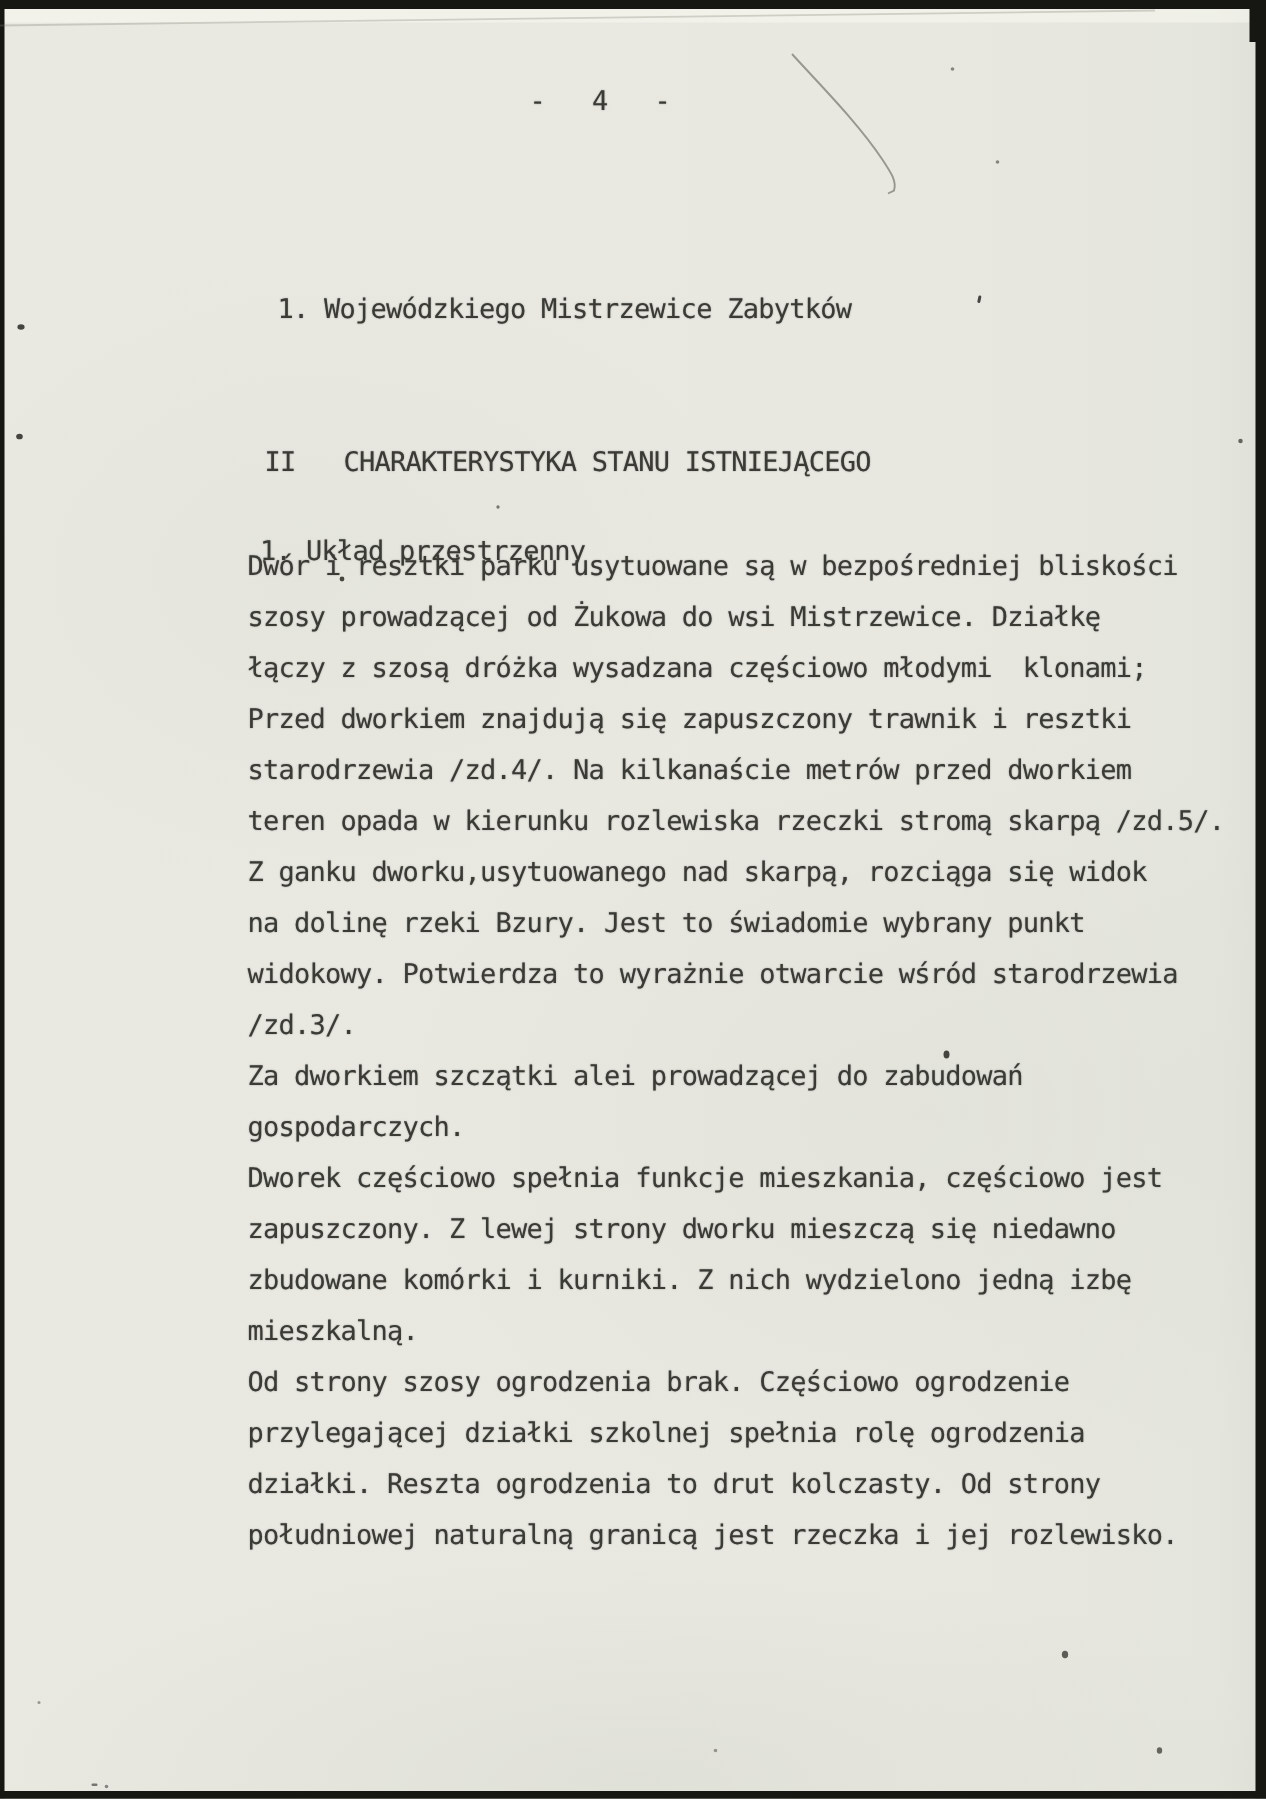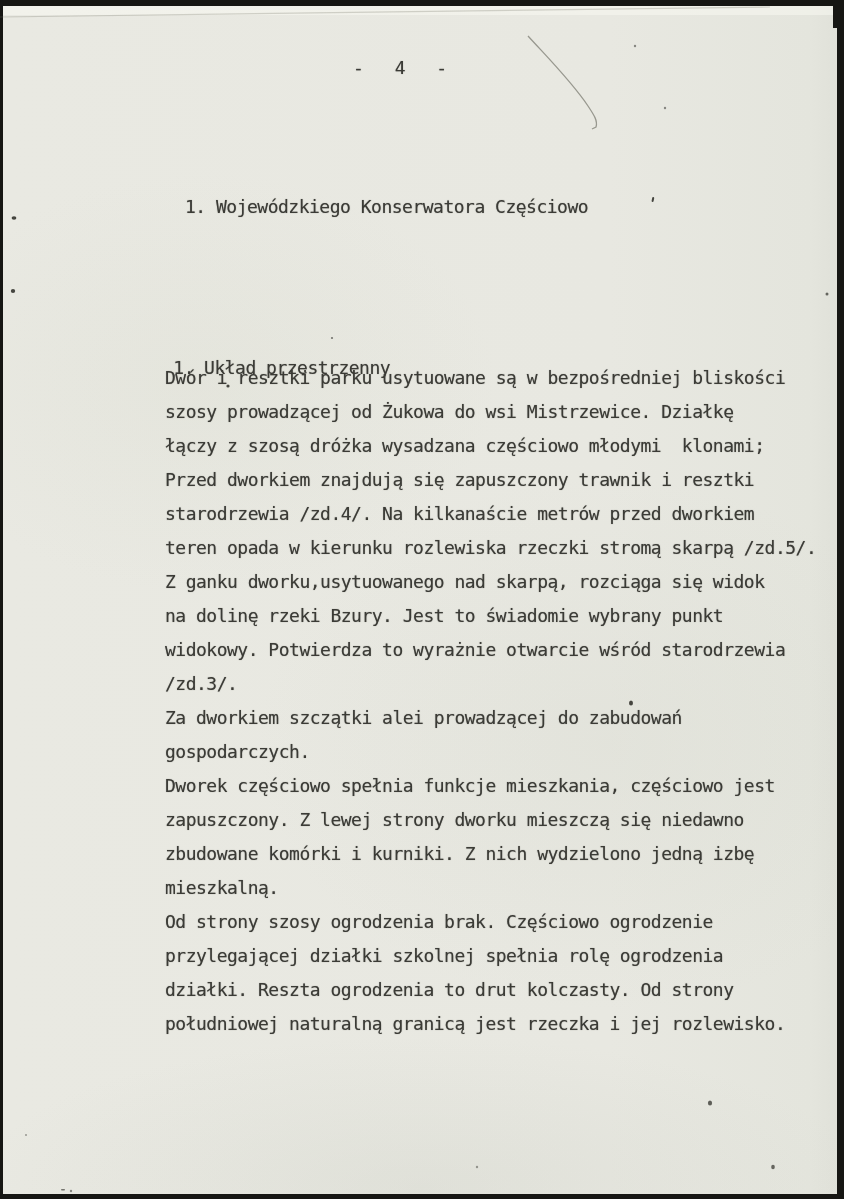--- a/index.html
+++ b/index.html
@@ -51,23 +51,26 @@
   .artifacts { position: absolute; top: 0; left: 0; pointer-events: none; }
 </style>
 </head>
 <body>
 
 <div class="scan">
 
   <div class="txt pageno">- 4 -</div>
 
   <div class="txt doc-list">
-    <div><span class="num">1.</span><span>Wojewódzkiego Konserwatora Częściowo</span></div>
+    <div><span class="num">1.</span><span>Wojewódzkiego Mistrzewice Zabytków</span></div>
   </div>
 
+  <div class="txt heading">
+    <span>II</span><span class="sec-title">CHARAKTERYSTYKA STANU ISTNIEJĄCEGO</span>
+  </div>
 
   <div class="txt subsection">
     <span>1.</span><span class="sub-title">Układ przestrzenny</span>
   </div>
 
   <div class="txt paragraph">Dwór i resztki parku usytuowane są w bezpośredniej bliskości
 szosy prowadzącej od Żukowa do wsi Mistrzewice. Działkę
 łączy z szosą dróżka wysadzana częściowo młodymi  klonami;
 Przed dworkiem znajdują się zapuszczony trawnik i resztki
 starodrzewia /zd.4/. Na kilkanaście metrów przed dworkiem

